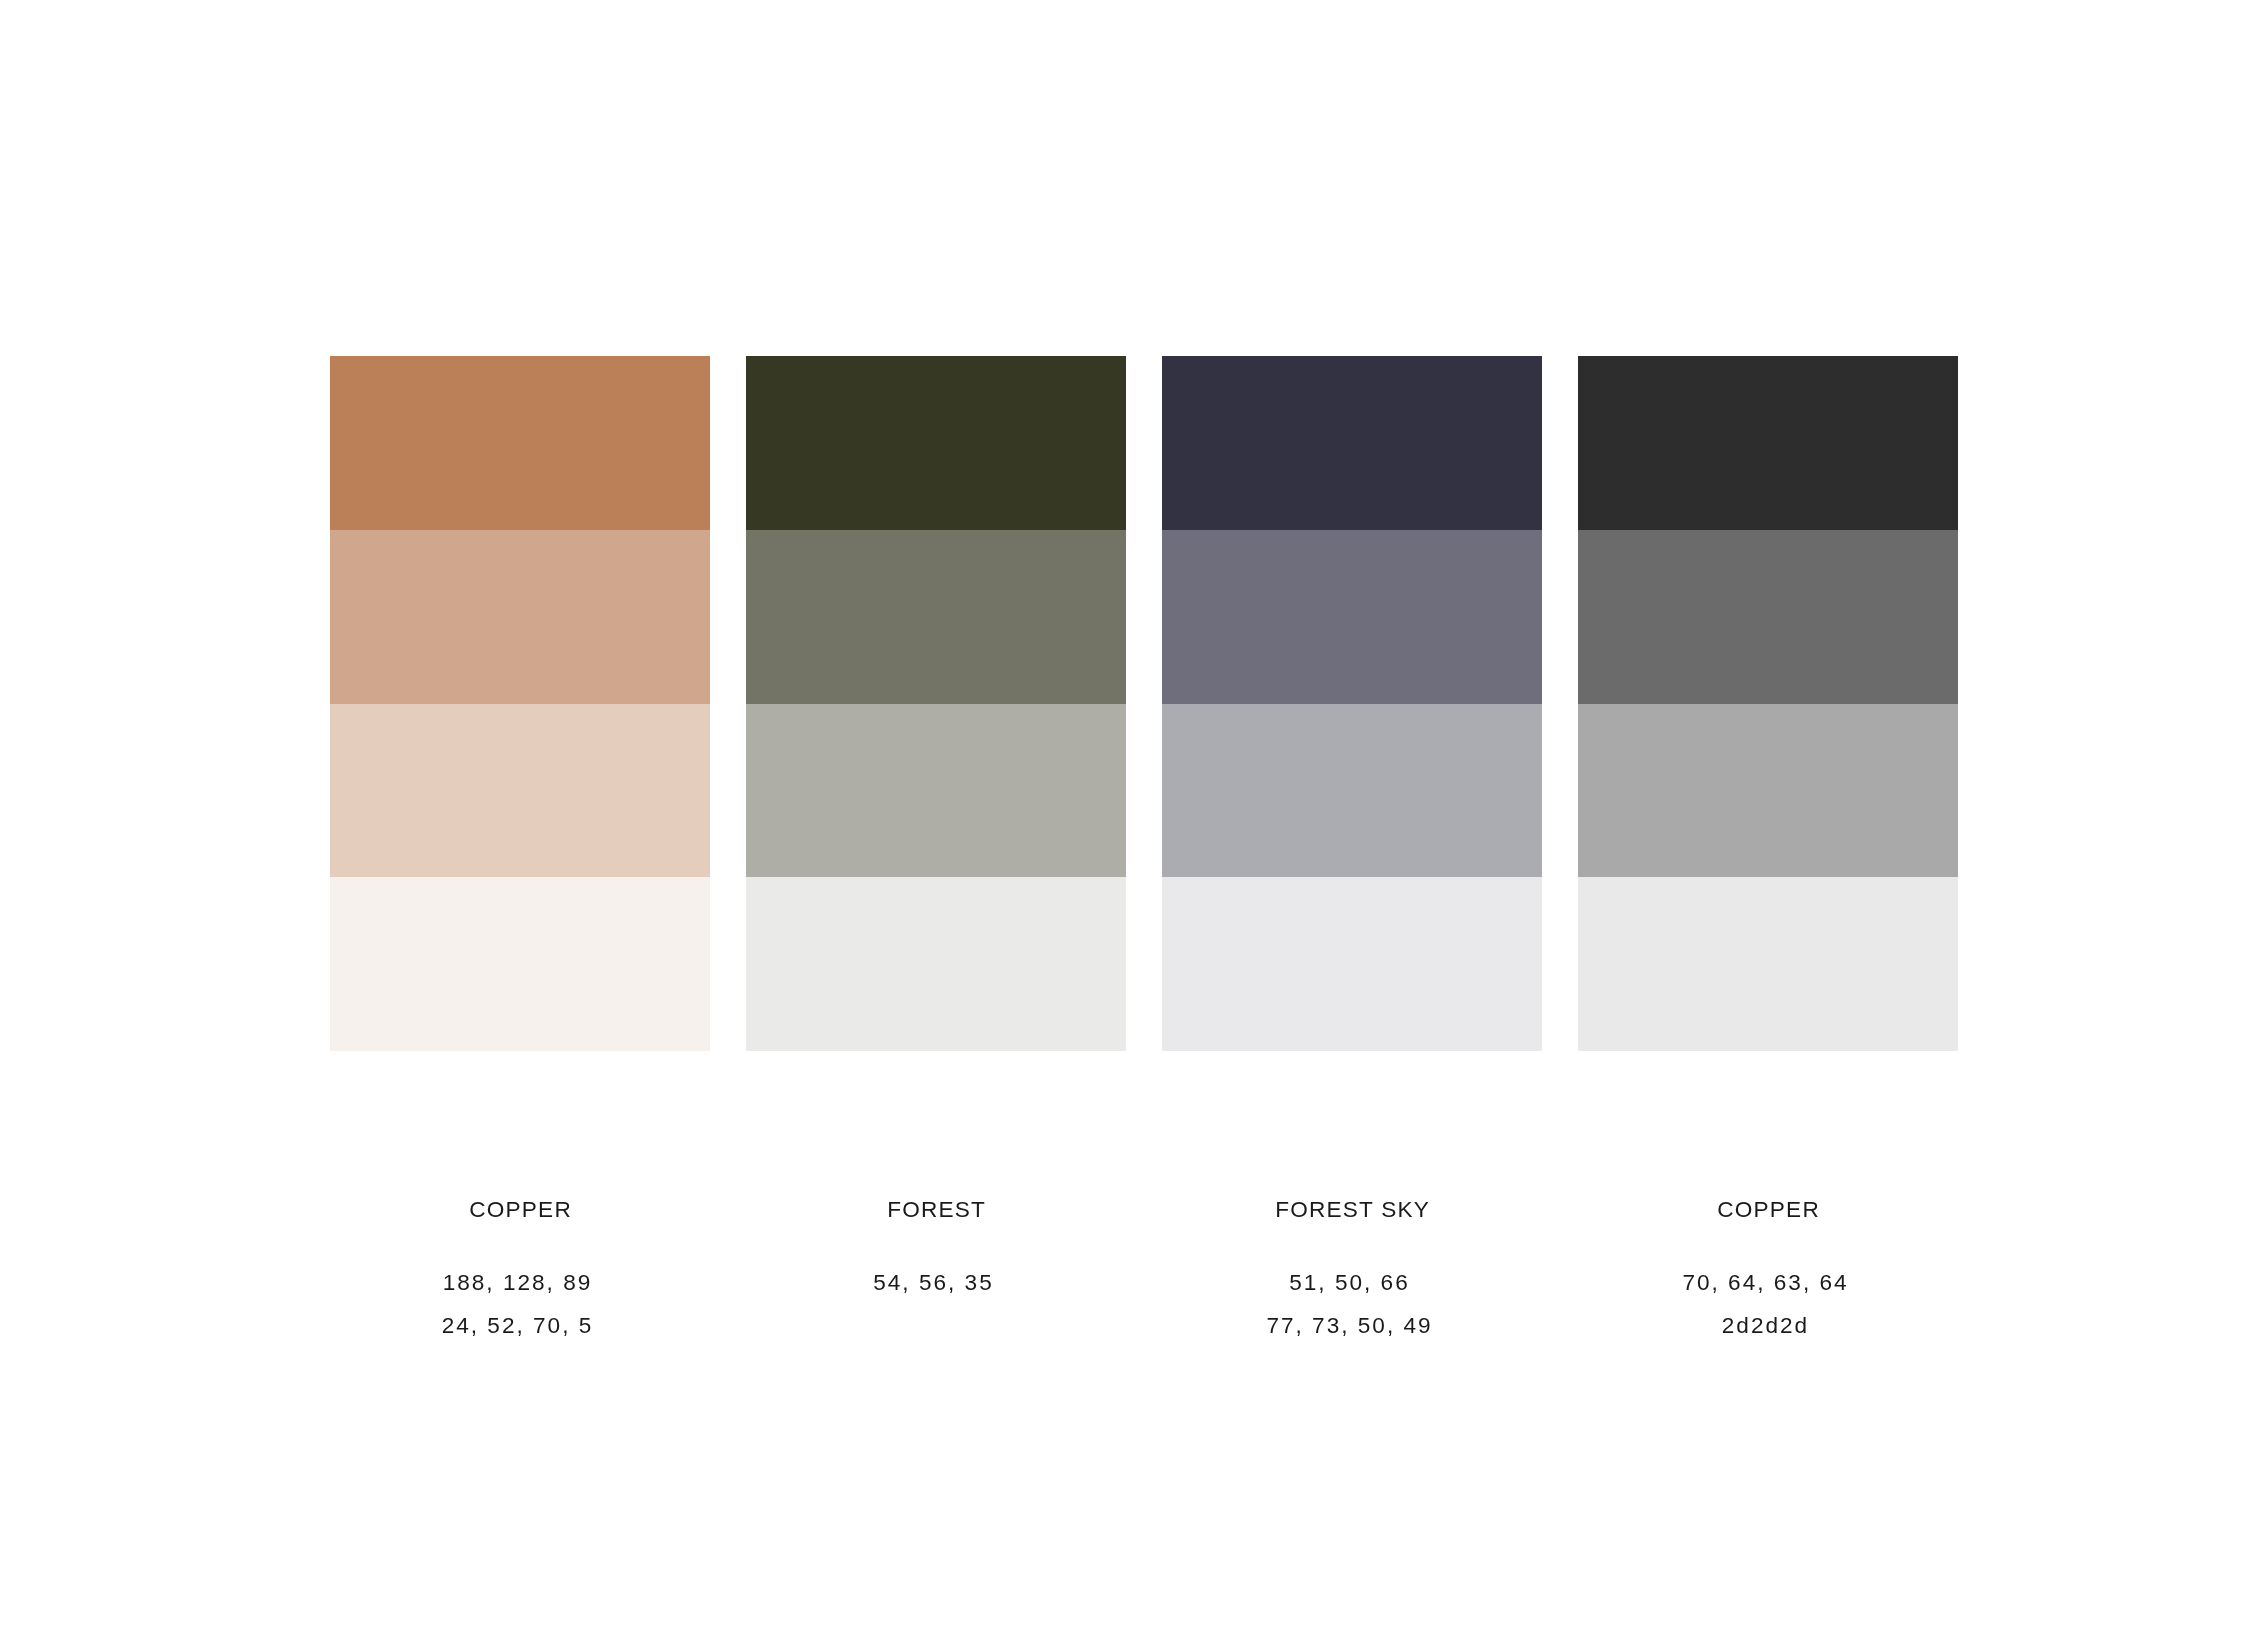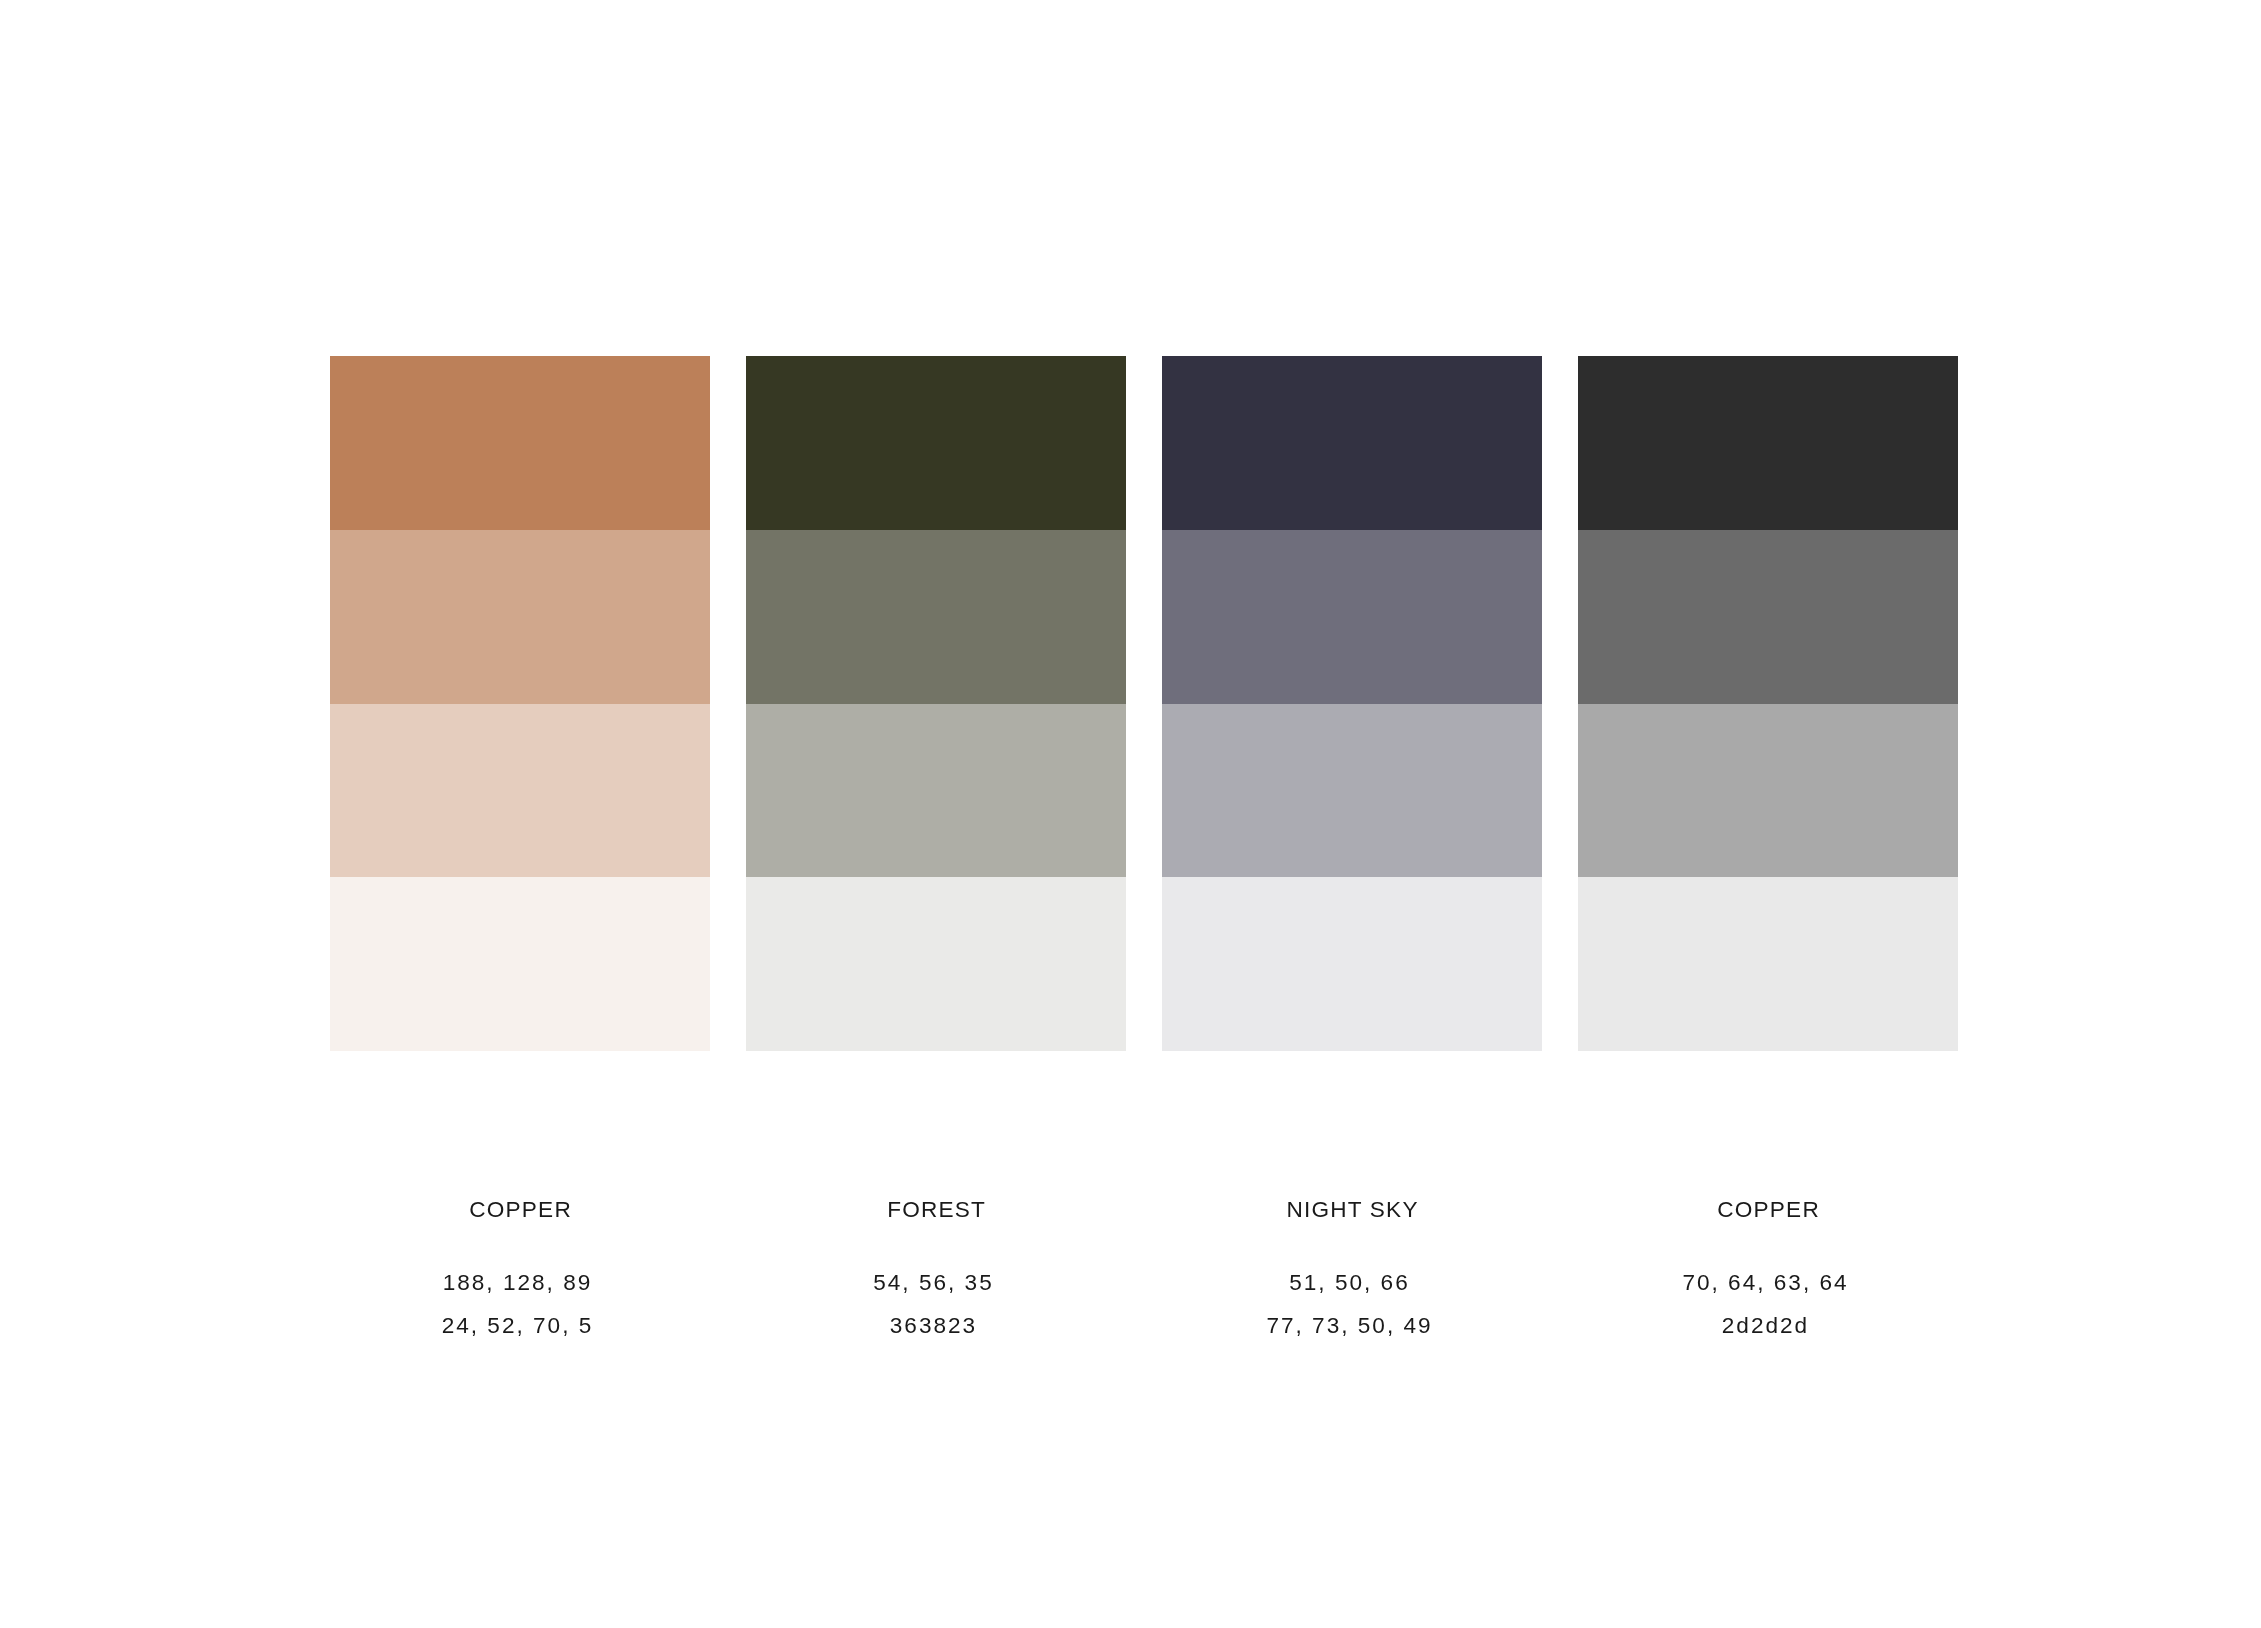--- a/index.html
+++ b/index.html
@@ -54,25 +54,24 @@
       <div class="name">COPPER</div>
       <div class="vals">
         <div class="val">188, 128, 89</div>
         <div class="val">24, 52, 70, 5</div>
       </div>
     </div>
     <div class="lcol">
       <div class="name">FOREST</div>
       <div class="vals">
         <div class="val">54, 56, 35</div>
-        <div class="val">363823</div>
       </div>
     </div>
     <div class="lcol">
-      <div class="name">NIGHT SKY</div>
+      <div class="name">FOREST SKY</div>
       <div class="vals">
         <div class="val">51, 50, 66</div>
         <div class="val">77, 73, 50, 49</div>
       </div>
     </div>
     <div class="lcol">
       <div class="name">COPPER</div>
       <div class="vals">
         <div class="val">70, 64, 63, 64</div>
         <div class="val">2d2d2d</div>

